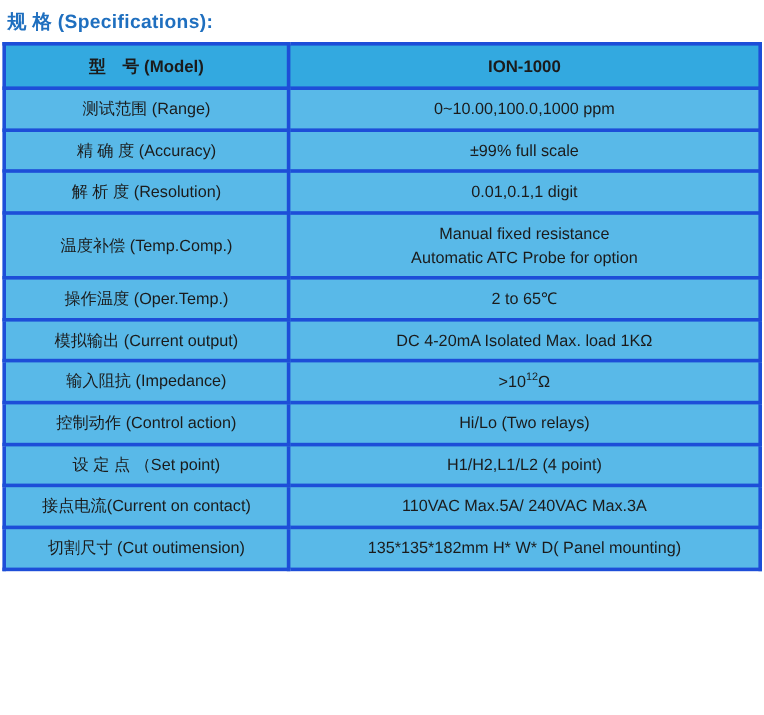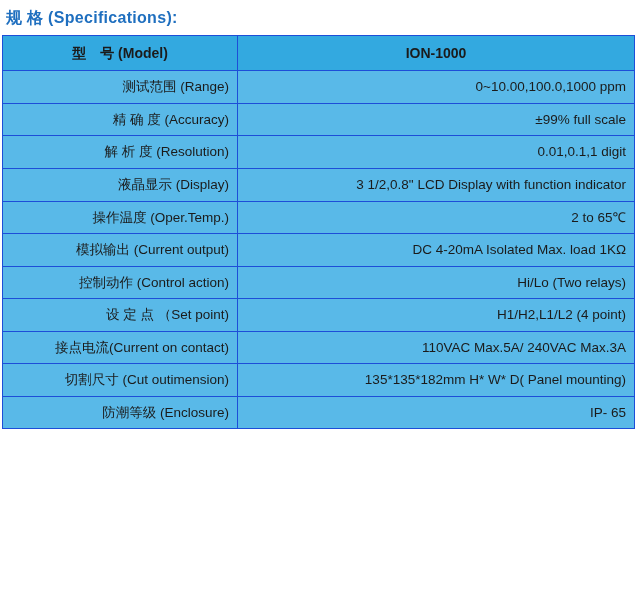--- a/index.html
+++ b/index.html
@@ -27,43 +27,43 @@
     padding: 8px 0 6px 6px;
     letter-spacing: 0.3px;
   }
   table.spec {
     border-collapse: collapse;
     width: 633px;
     margin-left: 2px;
     table-layout: fixed;
   }
   table.spec td {
-    border: 1px solid #1d4ed8;
+    border: 3px solid #1d4ed8;
     background: #59b9e8;
     color: #1b1b1b;
     font-size: 13.5px;
     padding: 6px 8px;
     vertical-align: middle;
     line-height: 1.45;
   }
   table.spec tr.head td {
     background: #33a9e0;
     color: #1b1b1b;
     font-weight: bold;
     font-size: 14px;
     text-align: center;
     padding: 7px 8px;
   }
   td.label {
     width: 218px;
-    text-align: right;
+    text-align: center;
     white-space: nowrap;
   }
   td.value {
-    text-align: right;
+    text-align: center;
   }
   td.value .line {
     display: block;
   }
   sup {
     font-size: 9px;
     vertical-align: super;
   }
   .tall td { padding-top: 10px; padding-bottom: 10px; }
 </style>
@@ -89,36 +89,43 @@
       <tr>
         <td class="label">精 确 度 (Accuracy)</td>
         <td class="value">±99% full scale</td>
       </tr>
 
       <tr>
         <td class="label">解 析 度 (Resolution)</td>
         <td class="value">0.01,0.1,1 digit</td>
       </tr>
 
+      <tr class="tall">
+        <td class="label">温度补偿 (Temp.Comp.)</td>
+        <td class="value">
+          <span class="line">Manual fixed resistance</span>
+          <span class="line">Automatic ATC Probe for option</span>
+        </td>
+      </tr>
 
-      <tr>
-        <td class="label">液晶显示 (Display)</td>
-        <td class="value">3 1/2,0.8" LCD Display with function indicator</td>
-      </tr>
 
       <tr>
         <td class="label">操作温度 (Oper.Temp.)</td>
         <td class="value">2 to 65℃</td>
       </tr>
 
       <tr>
         <td class="label">模拟输出 (Current output)</td>
         <td class="value">DC 4-20mA Isolated Max. load 1KΩ</td>
       </tr>
 
+      <tr>
+        <td class="label">输入阻抗 (Impedance)</td>
+        <td class="value"><span>&gt;10</span><sup>12</sup><span>Ω</span></td>
+      </tr>
 
       <tr>
         <td class="label">控制动作 (Control action)</td>
         <td class="value">Hi/Lo (Two relays)</td>
       </tr>
 
       <tr>
         <td class="label">设 定 点 （Set point)</td>
         <td class="value">H1/H2,L1/L2 (4 point)</td>
       </tr>
@@ -127,20 +134,16 @@
         <td class="label">接点电流(Current on contact)</td>
         <td class="value">110VAC Max.5A/ 240VAC Max.3A</td>
       </tr>
 
 
       <tr>
         <td class="label">切割尺寸 (Cut outimension)</td>
         <td class="value">135*135*182mm H* W* D( Panel mounting)</td>
       </tr>
 
-      <tr>
-        <td class="label">防潮等级 (Enclosure)</td>
-        <td class="value">IP- 65</td>
-      </tr>
     </tbody>
   </table>
 
 </div>
 
 </body></html>

